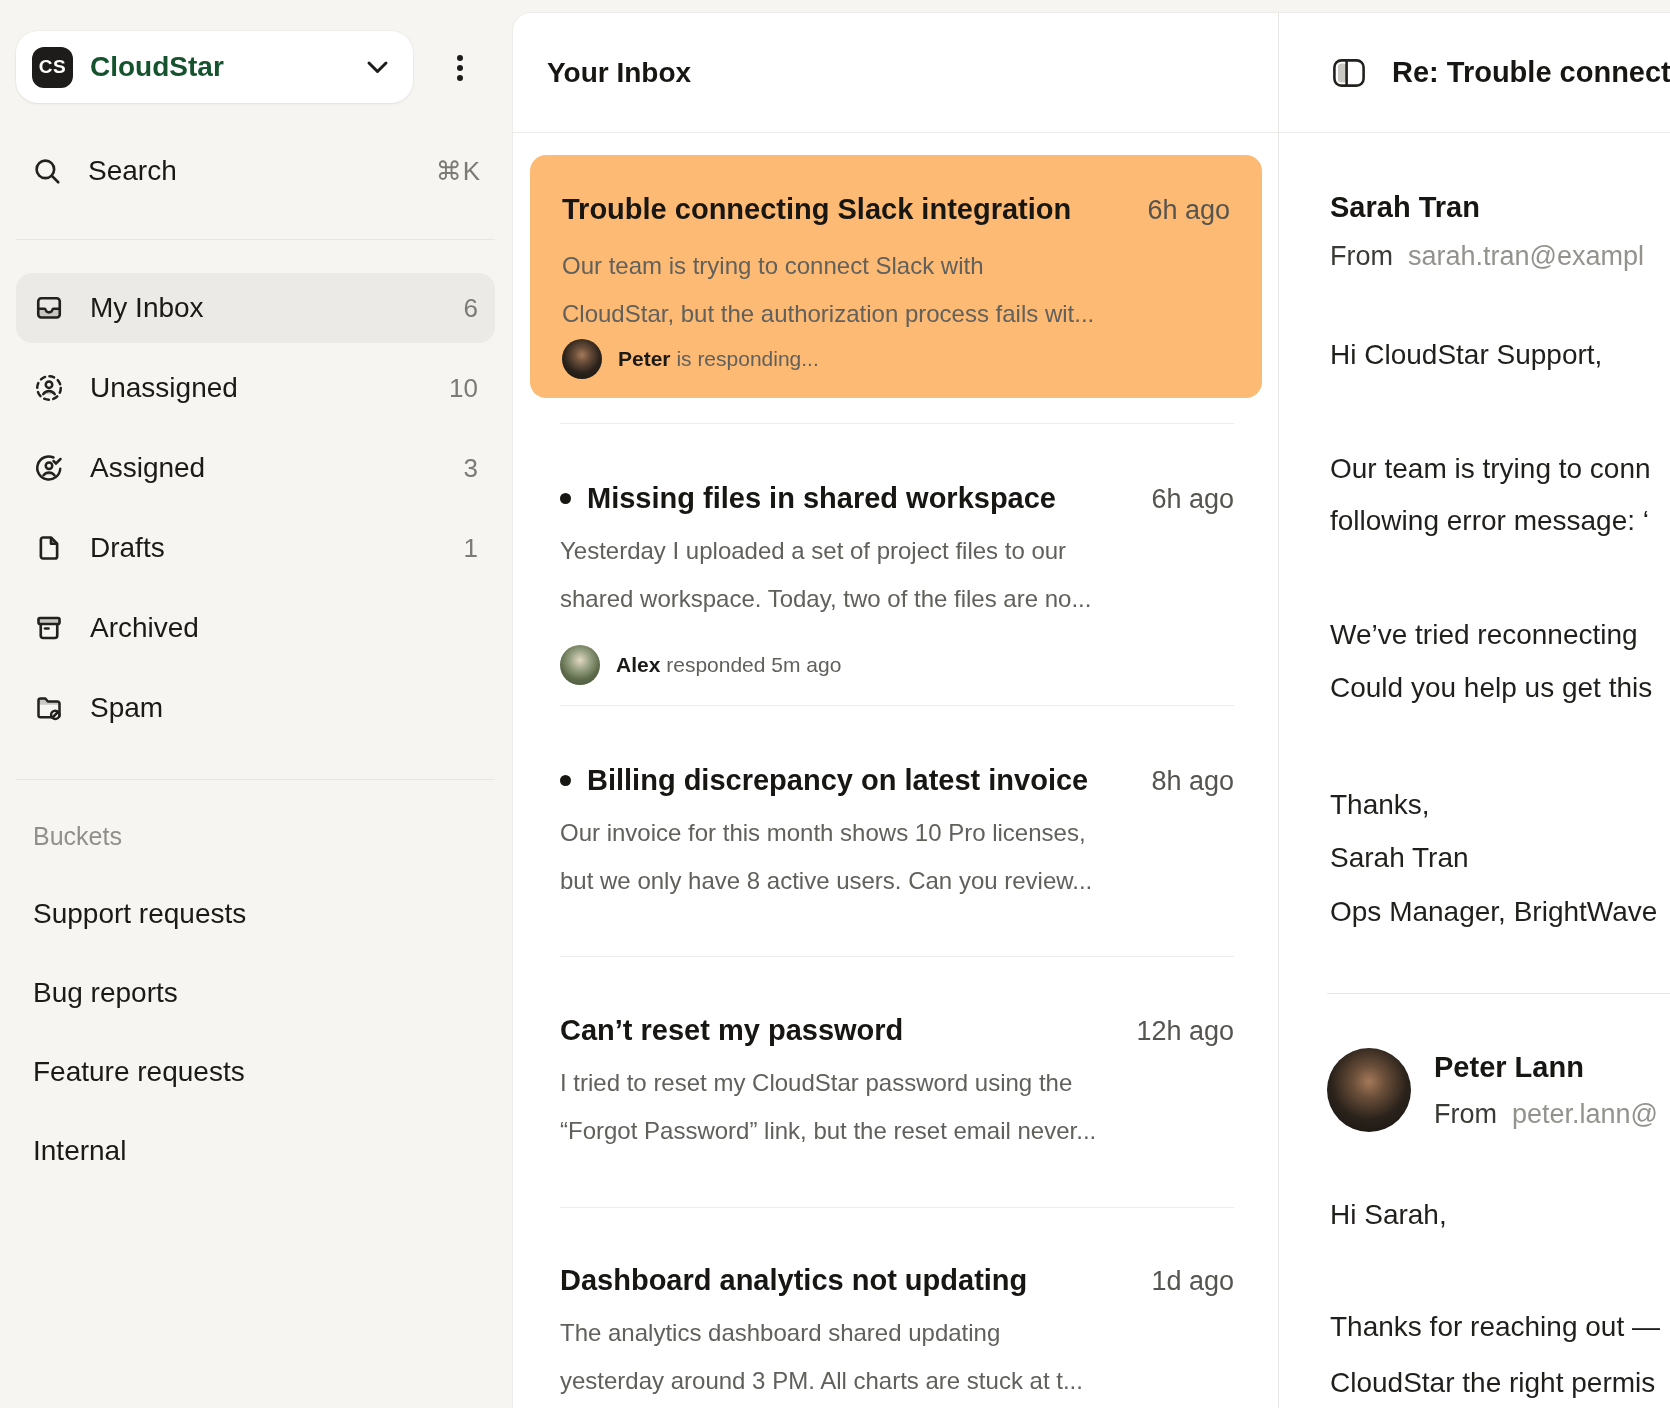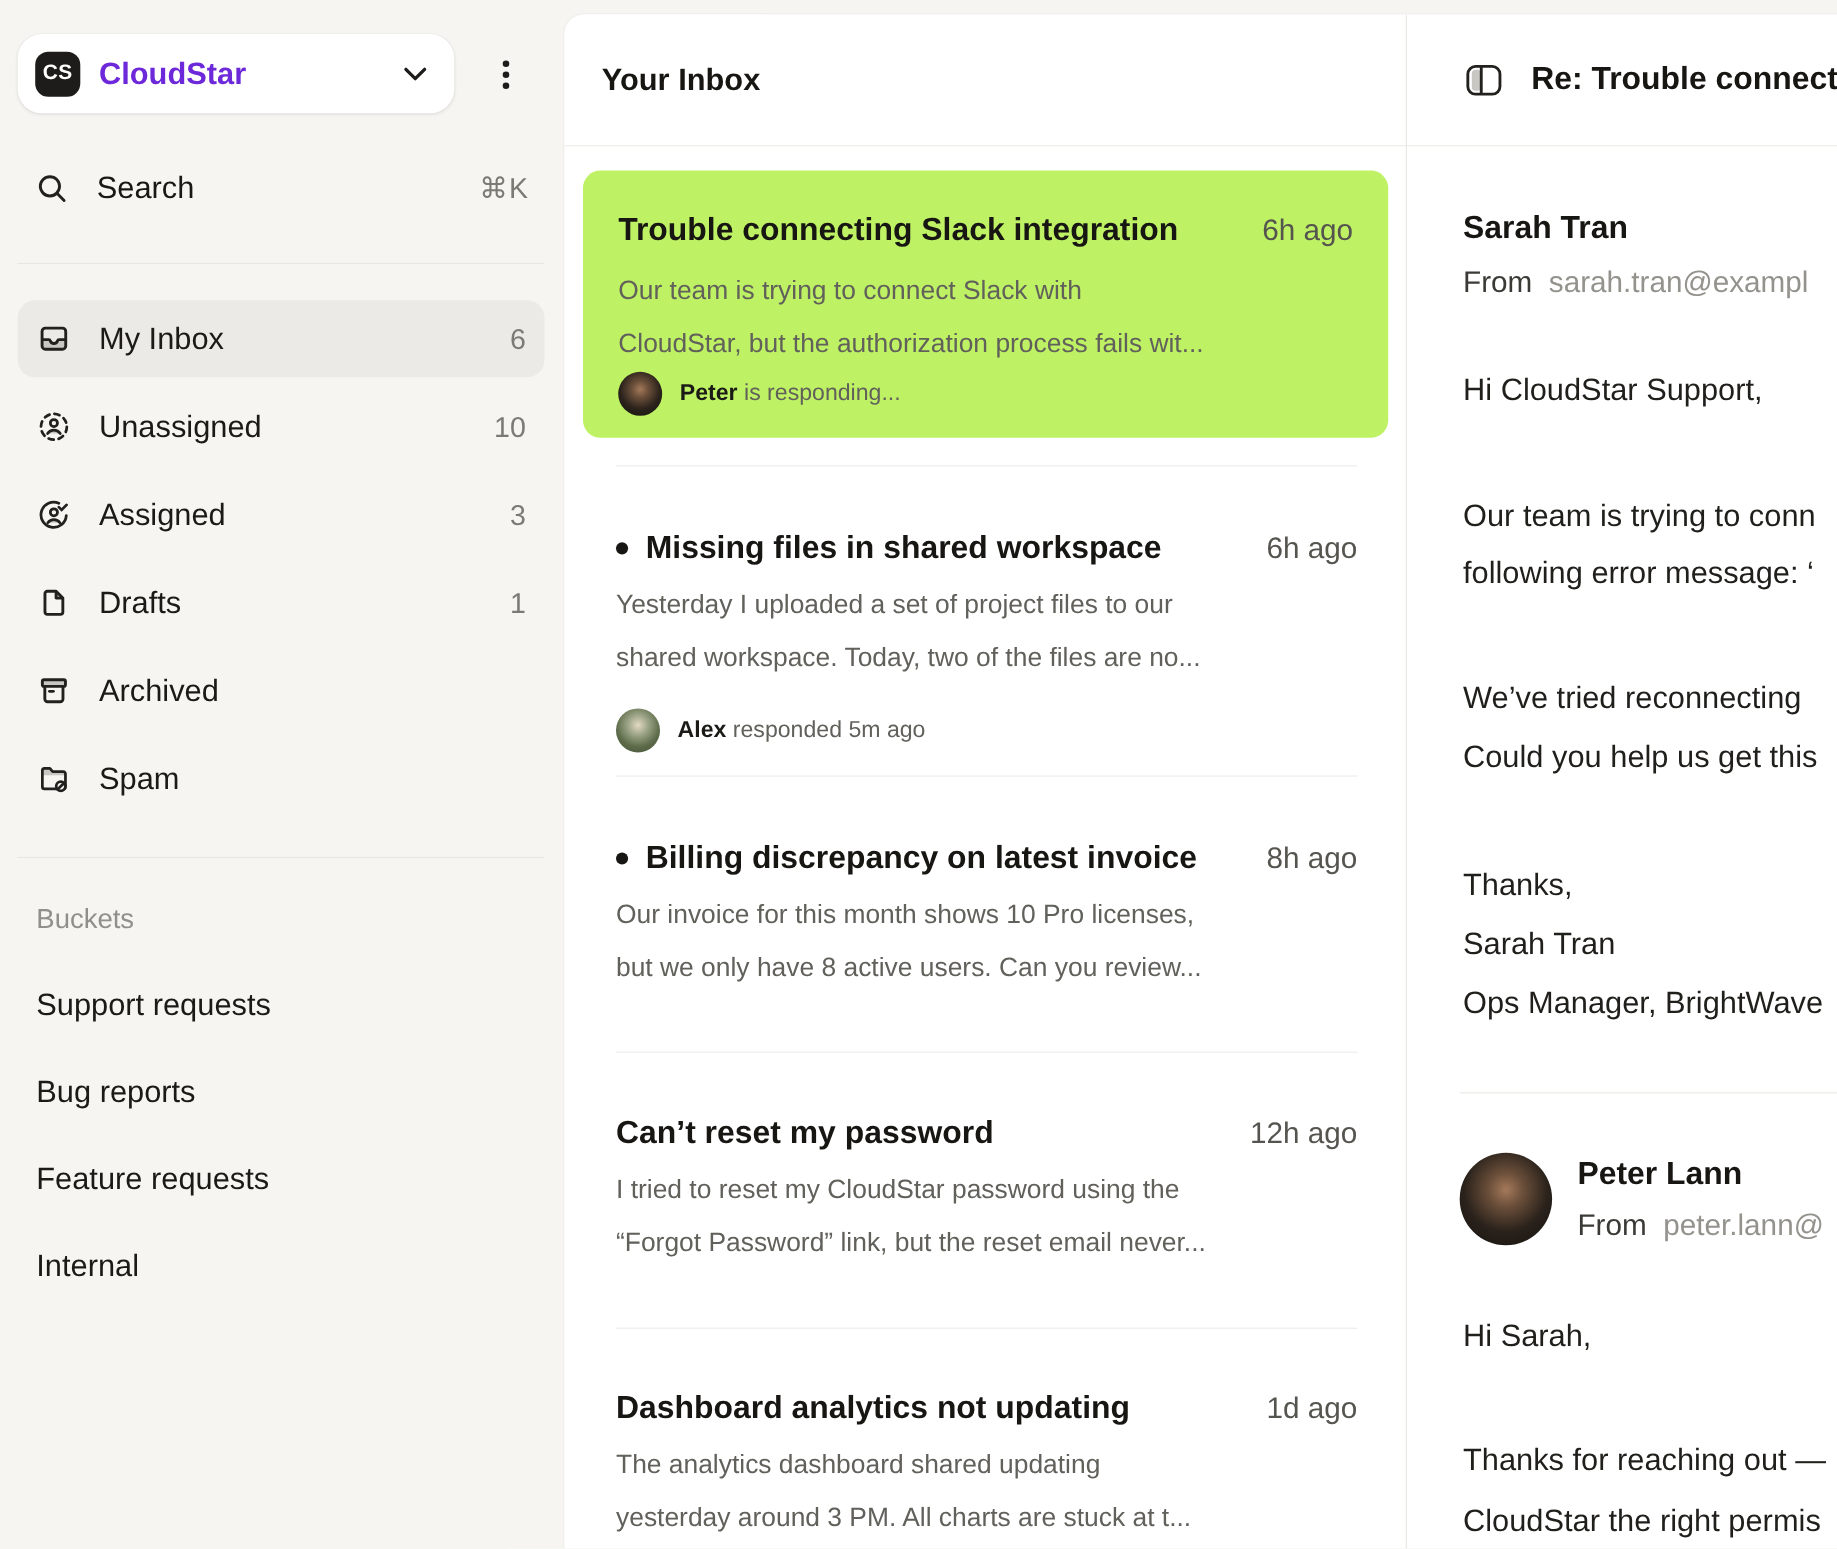--- a/index.html
+++ b/index.html
@@ -18,21 +18,21 @@
     position:absolute; left:16px; top:31px; width:397px; height:72px;
     background:#ffffff; border-radius:22px;
     box-shadow:0 1px 3px rgba(0,0,0,.07), 0 0 0 1px rgba(0,0,0,.02);
     display:flex; align-items:center; padding:0 24px 0 16px; cursor:pointer;
   }
   .ws-logo {
     width:41px; height:41px; border-radius:12px; background:#1d1c1a;
     color:#fff; font-size:19px; font-weight:700; letter-spacing:.5px;
     display:flex; align-items:center; justify-content:center; flex:0 0 auto;
   }
-  .ws-name { margin-left:17px; font-size:28px; font-weight:700; color:#6d28d9; }
+  .ws-name { margin-left:17px; font-size:28px; font-weight:700; color:#14532d; }
   .ws-chevron { margin-left:auto; display:flex; }
 
   .kebab {
     position:absolute; left:444px; top:48px; width:32px; height:40px;
     display:flex; flex-direction:column; align-items:center; justify-content:center; gap:4px;
     cursor:pointer; border-radius:8px;
   }
   .kebab i { width:6px; height:6px; border-radius:50%; background:#1d1c1a; }
 
   .search-row {
@@ -75,21 +75,21 @@
   .list-col { position:absolute; left:0; top:0; width:766px; height:100%; border-right:1px solid #e7e6e2; }
   .list-header {
     height:120px; border-bottom:1px solid #edece8;
     display:flex; align-items:center; padding-left:34px;
   }
   .list-title { font-size:28px; font-weight:700; color:#171613; }
   .list-body { position:relative; height:1275px; }
 
   .conv-card {
     position:absolute; left:17px; right:16px; top:22px; height:243px;
-    background:#bef264; border-radius:16px; padding:32px 32px 0 32px; cursor:pointer;
+    background:#fdba74; border-radius:16px; padding:32px 32px 0 32px; cursor:pointer;
   }
   .conv-row { position:absolute; left:47px; right:44px; cursor:pointer; }
   .row2 { top:345px; } .row3 { top:627px; } .row4 { top:877px; } .row5 { top:1127px; }
 
   .conv-head { display:flex; align-items:baseline; line-height:44px; }
   .conv-row .conv-head { line-height:40px; }
   .conv-title { font-size:29px; font-weight:700; color:#171613; white-space:nowrap; overflow:hidden; }
   .conv-time { margin-left:auto; font-size:27px; color:#55544f; white-space:nowrap; padding-left:20px; }
   .unread-dot { display:inline-block; width:11px; height:11px; border-radius:50%; background:#171613; margin-right:16px; flex:0 0 auto; align-self:center; }
   .conv-prev { margin-top:10px; }

